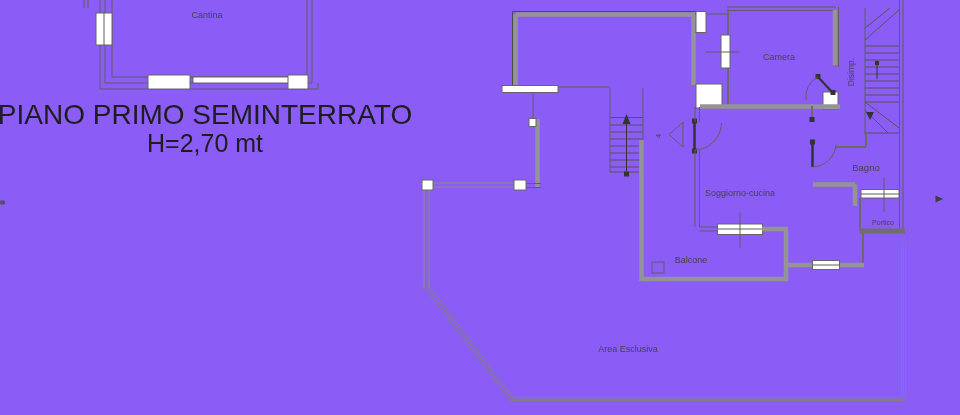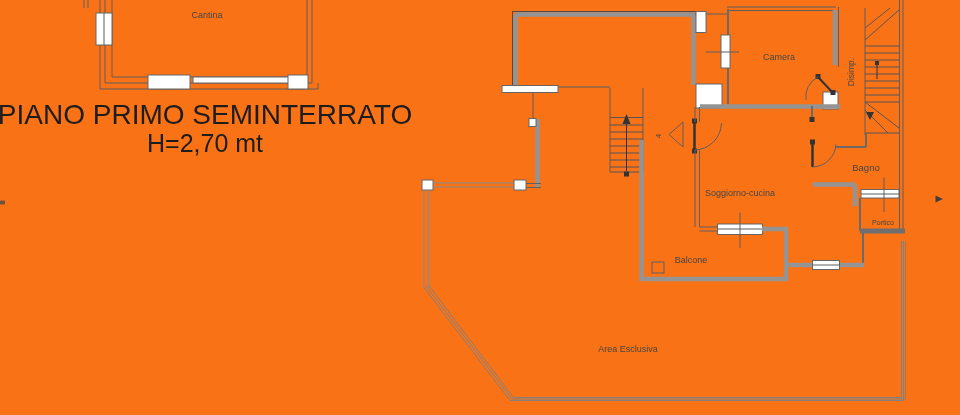--- a/index.html
+++ b/index.html
@@ -1,17 +1,17 @@
 <!DOCTYPE html>
 <html><head>
 <meta charset="utf-8">
 <style>
   html,body{margin:0;padding:0;background:#ffffff;}
   .stage{
-    position:relative;width:960px;height:415px;background:#f97316;overflow:hidden;
+    position:relative;width:960px;height:415px;background:#8b5cf6;overflow:hidden;
     font-family:"Liberation Sans", sans-serif;
   }
   svg{display:block;}
   
   .wt  {stroke:#5f5f5f;stroke-width:1;fill:none;}          
   .wt2 {stroke:#6a6a6a;stroke-width:2;fill:none;}          
   .wg  {stroke:#949494;stroke-width:4.5;fill:none;}        
   .wgd {stroke:#6f6f6f;stroke-width:5;fill:none;}          
   .edge{stroke:#4c4c4c;stroke-width:1;fill:none;}          
   .win {fill:#ffffff;stroke:#666666;stroke-width:1;}       

